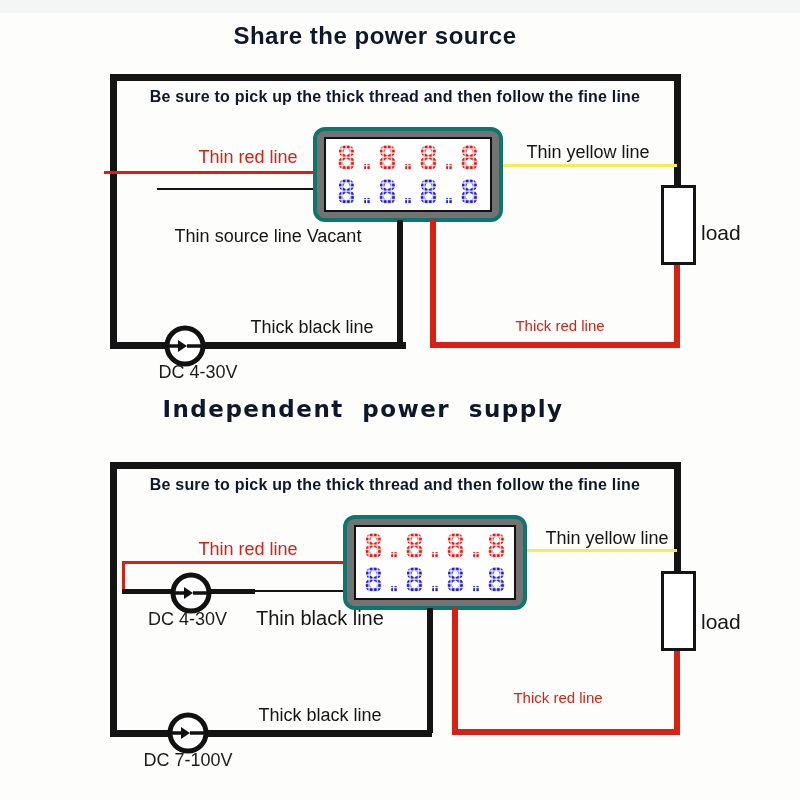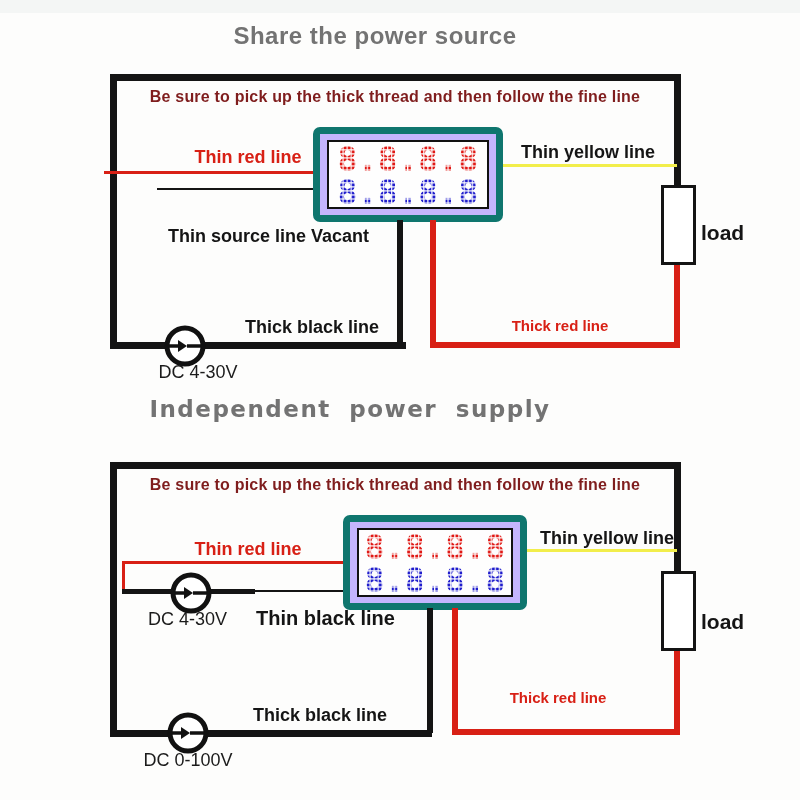--- a/index.html
+++ b/index.html
@@ -8,38 +8,38 @@
     background:#fdfdfc;
     font-family:"Liberation Sans",sans-serif;
     color:#151515;
   }
   .topstrip{position:absolute;left:0;top:0;width:800px;height:13px;background:#f4f6f5;}
   .wire{position:absolute;}
   .wire-black{background:#141414;}
   .wire-red{background:#d82015;}
   .wire-yellow{background:#f2ee4b;}
   .d-title{
-    position:absolute;text-align:center;font-weight:bold;font-size:24px;color:#737373;
+    position:absolute;text-align:center;font-weight:bold;font-size:24px;color:#0f172a;
     letter-spacing:.5px;
   }
   .d-title2{
     font-family:"DejaVu Sans",sans-serif;font-weight:600;font-size:23px;
-    letter-spacing:1.5px;word-spacing:9px;
+    letter-spacing:1.5px;word-spacing:9px;margin-left:13px;
   }
   .note{
-    position:absolute;text-align:center;font-weight:bold;font-size:16px;color:#7f1d1d;
+    position:absolute;text-align:center;font-weight:bold;font-size:16px;color:#0f172a;
     letter-spacing:.2px;
   }
-  .lbl{position:absolute;font-weight:bold;font-size:18px;text-align:center;white-space:nowrap;}
+  .lbl{position:absolute;font-weight:normal;font-size:18px;text-align:center;white-space:nowrap;}
   .lbl-red{color:#d82015;}
   .lbl-big{font-size:15px;}
   .lbl-load{font-size:21px;text-align:left;}
   .lbl-dc{font-weight:normal;font-size:18px;color:#1b1b1b;}
   .module{
-    position:absolute;background:#c4b5fd;border:7px solid #0f766e;border-radius:7px;
+    position:absolute;background:#737373;border:4px solid #0f766e;border-radius:12px;
     box-sizing:border-box;
   }
   .display{
     position:absolute;left:7px;right:7px;top:6px;bottom:6px;
     border:2px solid #111;background:#fefefe;
     display:flex;flex-direction:column;justify-content:space-evenly;align-items:center;
   }
   .digit-row{display:block;}
   .loadbox{
     position:absolute;background:#fff;border:3px solid #141414;box-sizing:border-box;
@@ -169,14 +169,14 @@
 
   <div class="lbl" style="left:220px;top:705px;width:200px;">Thick black line</div>
   <div class="lbl lbl-red lbl-big" style="left:458px;top:689px;width:200px;">Thick red line</div>
 
   <svg class="psvg" style="left:166px;top:711px;" width="44" height="44" viewBox="0 0 44 44">
     <circle cx="22" cy="22" r="18" fill="#fff" stroke="#111" stroke-width="5"></circle>
     <line x1="5" y1="22" x2="16" y2="22" stroke="#111" stroke-width="3.5"></line>
     <path d="M15 16 L24 22 L15 28 Z" fill="#111"></path>
     <line x1="24" y1="22" x2="39" y2="22" stroke="#111" stroke-width="3.5"></line>
   </svg>
-  <div class="lbl lbl-dc" style="left:113px;top:750px;width:150px;">DC 0-100V</div>
+  <div class="lbl lbl-dc" style="left:113px;top:750px;width:150px;">DC 7-100V</div>
 </div>
 
 </body></html>

